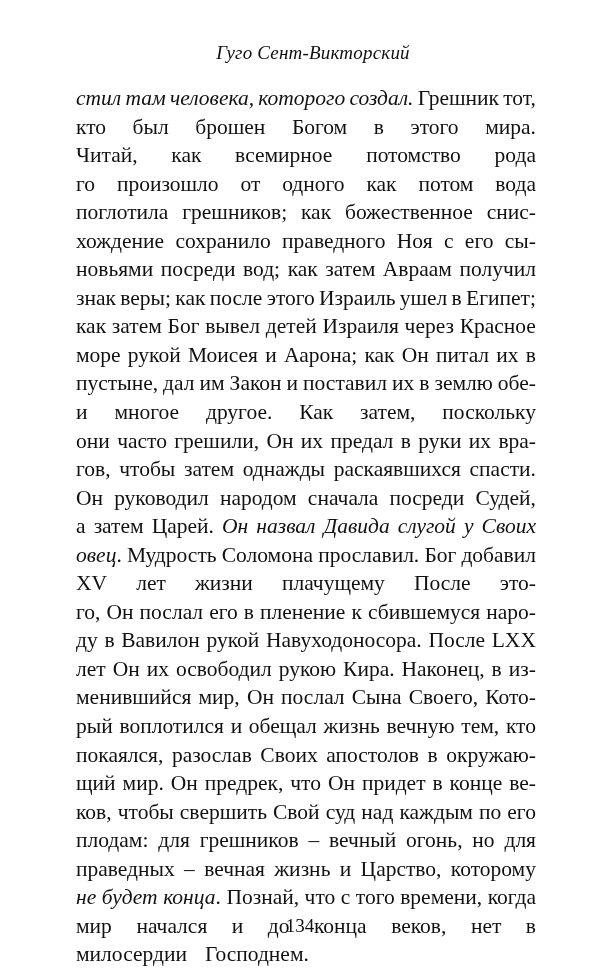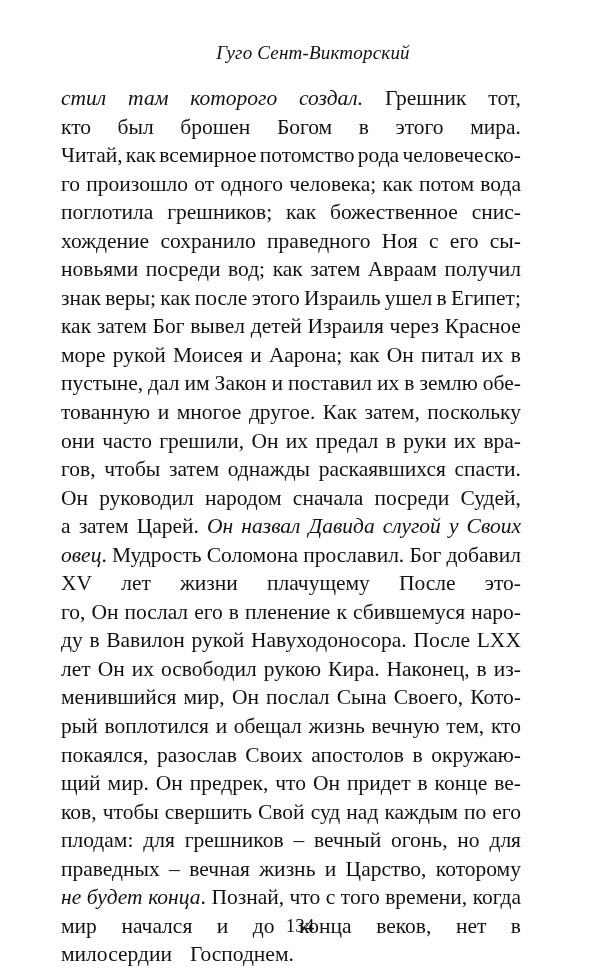--- a/index.html
+++ b/index.html
@@ -1,65 +1,64 @@
 <!DOCTYPE html>
 <html><head>
   <meta charset="utf-8">
   <style>
     html, body { margin: 0; padding: 0; background: #ffffff; }
     body { width: 600px; height: 974px; position: relative; overflow: hidden;
            font-family: "Liberation Serif", "DejaVu Serif", serif; color: #111111; }
     .running-head { position: absolute; top: 42px; left: 0; width: 600px; text-align: center;
            font-style: italic; font-size: 19px; letter-spacing: 0.2px; margin-left: 13px; }
-    .body-text { position: absolute; top: 84px; left: 61px; width: 460px; }
+    .body-text { position: absolute; top: 84px; left: 76px; width: 460px; }
     .line { display: block; height: 28.55px; line-height: 28.55px; font-size: 21.5px;
            text-align: justify; text-align-last: justify; white-space: nowrap; }
     .line.last { text-align-last: left; }
     .it { font-style: italic; }
     .folio { position: absolute; top: 915px; left: 0; width: 600px; text-align: center; font-size: 19px; }
     .jline { display: flex; justify-content: space-between; }
     .jline.last { justify-content: flex-start; gap: 18px; }
   </style>
 </head>
 <body>
 
 <div class="running-head">Гуго Сент-Викторский</div>
 
 <div class="body-text" id="body-text">
     <div class="line jline">
       <span><span class="it">стил</span></span>
       <span><span class="it">там</span></span>
+      <span><span class="it">человека,</span></span>
       <span><span class="it">которого</span></span>
       <span><span class="it">создал.</span></span>
       <span><span>Грешник</span></span>
       <span><span>тот,</span></span>
     </div>
     <div class="line jline">
       <span><span>кто</span></span>
       <span><span>был</span></span>
       <span><span>брошен</span></span>
       <span><span>Богом</span></span>
       <span><span>в</span></span>
       <span><span>этого</span></span>
       <span><span>мира.</span></span>
     </div>
     <div class="line jline">
       <span><span>Читай,</span></span>
       <span><span>как</span></span>
       <span><span>всемирное</span></span>
       <span><span>потомство</span></span>
       <span><span>рода</span></span>
-      <span><span>человеческо-</span></span>
     </div>
     <div class="line jline">
       <span><span>го</span></span>
       <span><span>произошло</span></span>
       <span><span>от</span></span>
       <span><span>одного</span></span>
-      <span><span>человека;</span></span>
       <span><span>как</span></span>
       <span><span>потом</span></span>
       <span><span>вода</span></span>
     </div>
     <div class="line jline">
       <span><span>поглотила</span></span>
       <span><span>грешников;</span></span>
       <span><span>как</span></span>
       <span><span>божественное</span></span>
       <span><span>снис-</span></span>
@@ -121,21 +120,20 @@
       <span><span>им</span></span>
       <span><span>Закон</span></span>
       <span><span>и</span></span>
       <span><span>поставил</span></span>
       <span><span>их</span></span>
       <span><span>в</span></span>
       <span><span>землю</span></span>
       <span><span>обе-</span></span>
     </div>
     <div class="line jline">
-      <span><span>тованную</span></span>
       <span><span>и</span></span>
       <span><span>многое</span></span>
       <span><span>другое.</span></span>
       <span><span>Как</span></span>
       <span><span>затем,</span></span>
       <span><span>поскольку</span></span>
     </div>
     <div class="line jline">
       <span><span>они</span></span>
       <span><span>часто</span></span>

